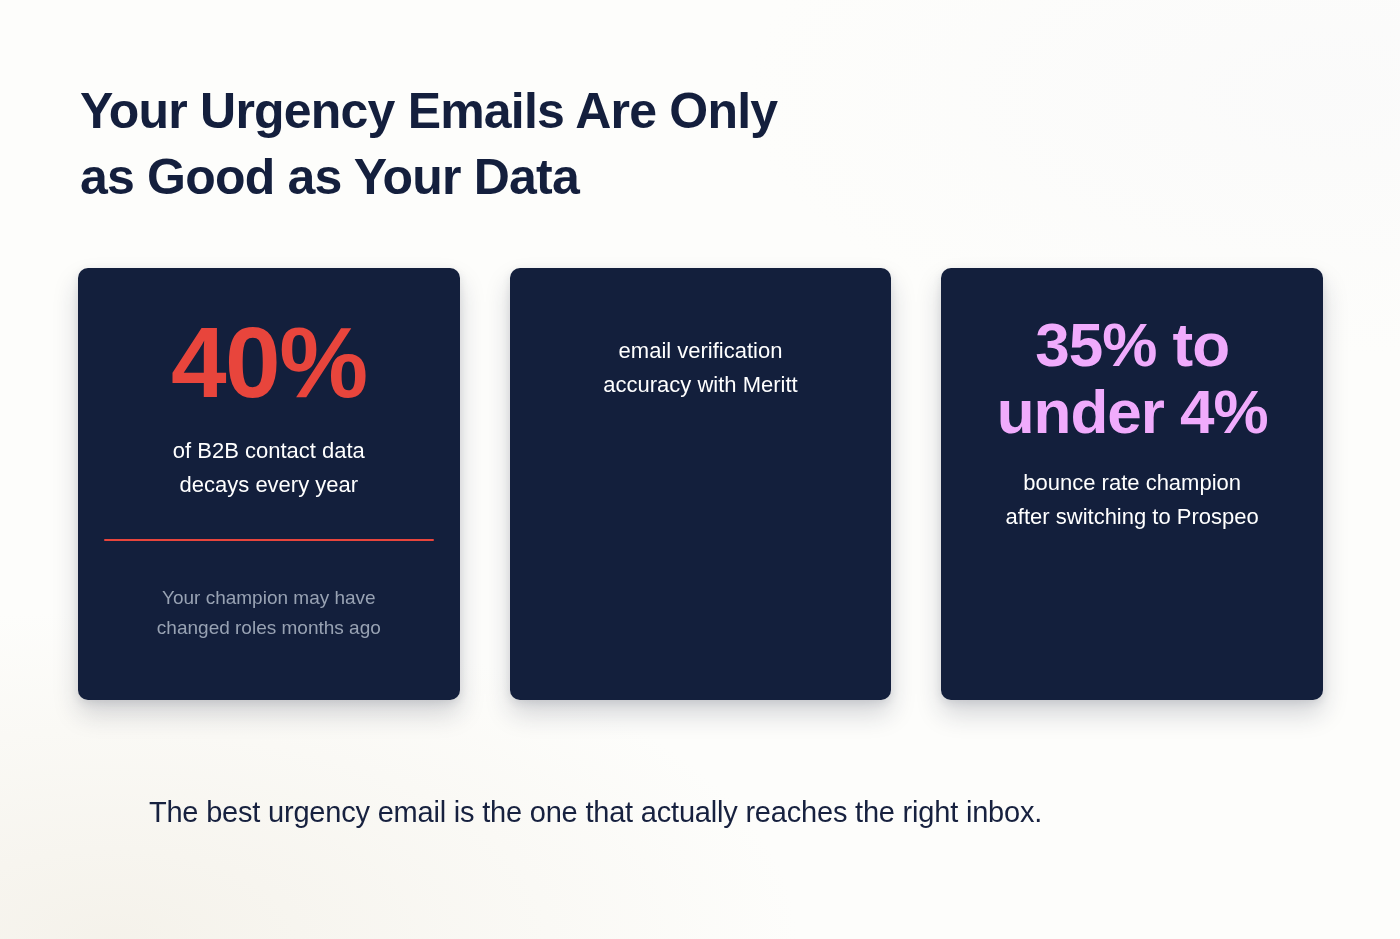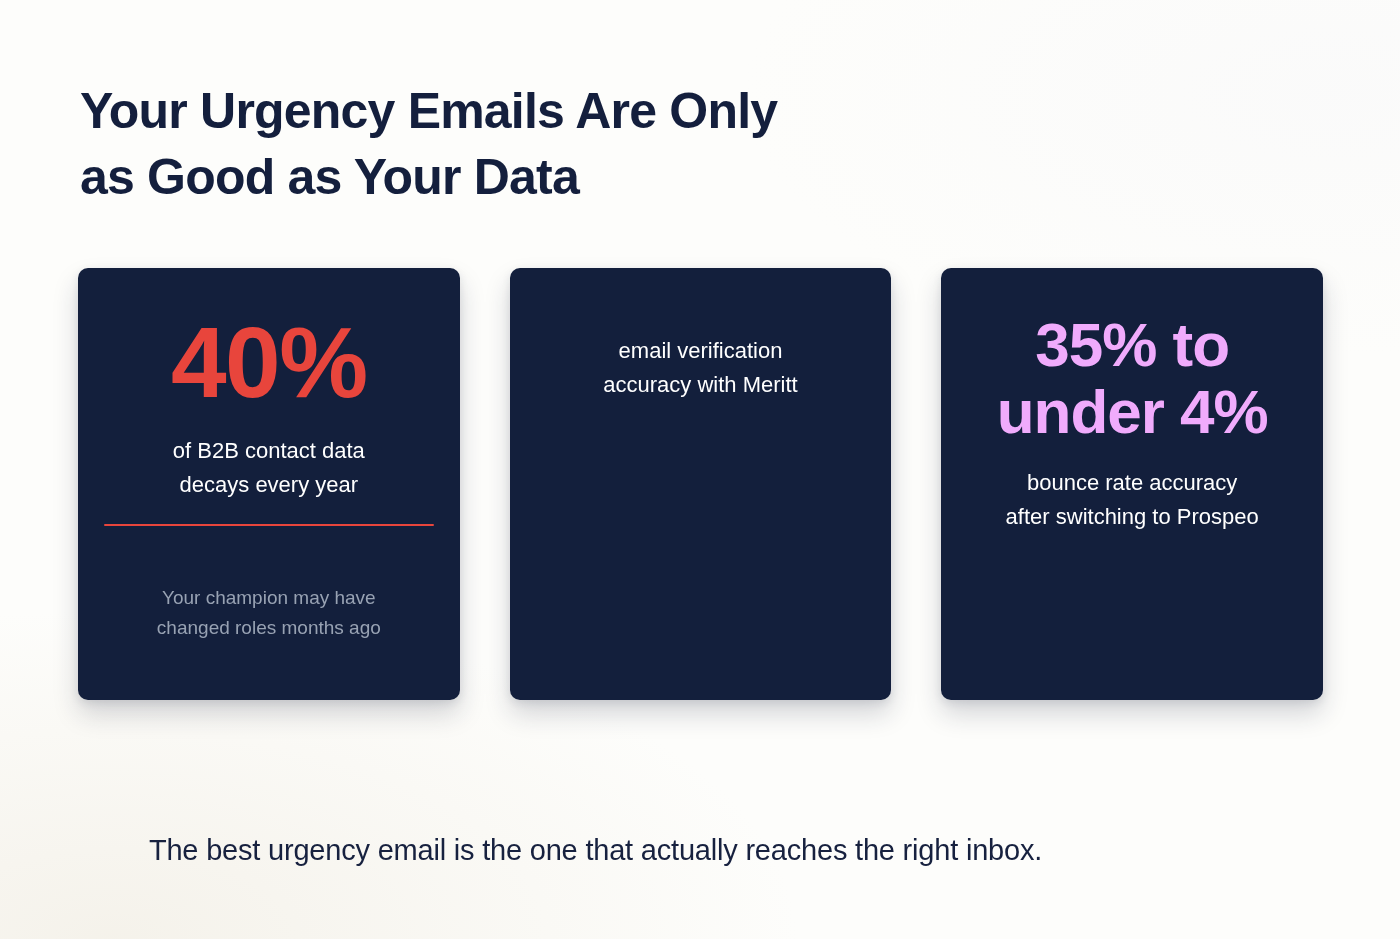--- a/index.html
+++ b/index.html
@@ -96,21 +96,21 @@
 
   .card-divider {
     margin-top: auto;
     width: 100%;
     height: 2px;
     border-radius: 2px;
   }
 
   .card-foot {
     margin-top: 0;
-    padding-top: 57px;
+    padding-top: 42px;
     padding-bottom: 18px;
     font-size: 19px;
     line-height: 1.55;
     color: #98a2b3;
     text-align: center;
     font-weight: 400;
     white-space: pre-line;
   }
 
   
@@ -120,21 +120,21 @@
     display: flex;
     flex-direction: column;
     align-items: center;
   }
 
   
   .footer-note {
     position: absolute;
     left: 0;
     right: 0;
-    top: 834px;
+    top: 796px;
     text-align: center;
     font-size: 29px;
     font-weight: 400;
     color: #17213f;
     letter-spacing: -0.2px;
   }
 </style>
 </head>
 <body style="background: rgb(253, 253, 251);">
 
@@ -159,21 +159,21 @@
     </div>
 
     <div class="card big" style="background: rgb(19, 31, 60);">
       <div class="card-label">email verification
 accuracy with Meritt</div>
     </div>
 
     <div class="card small" style="background: rgb(19, 31, 60);">
       <div class="card-stat" style="color: #f0abfc;">35% to
 under 4%</div>
-      <div class="card-label">bounce rate accuracy
+      <div class="card-label">bounce rate champion
 after switching to Prospeo</div>
     </div>
 
   </div>
 
   <div class="footer-note">The best urgency email is the one that actually reaches the right inbox.</div>
 
 </div>
 
 </body></html>

